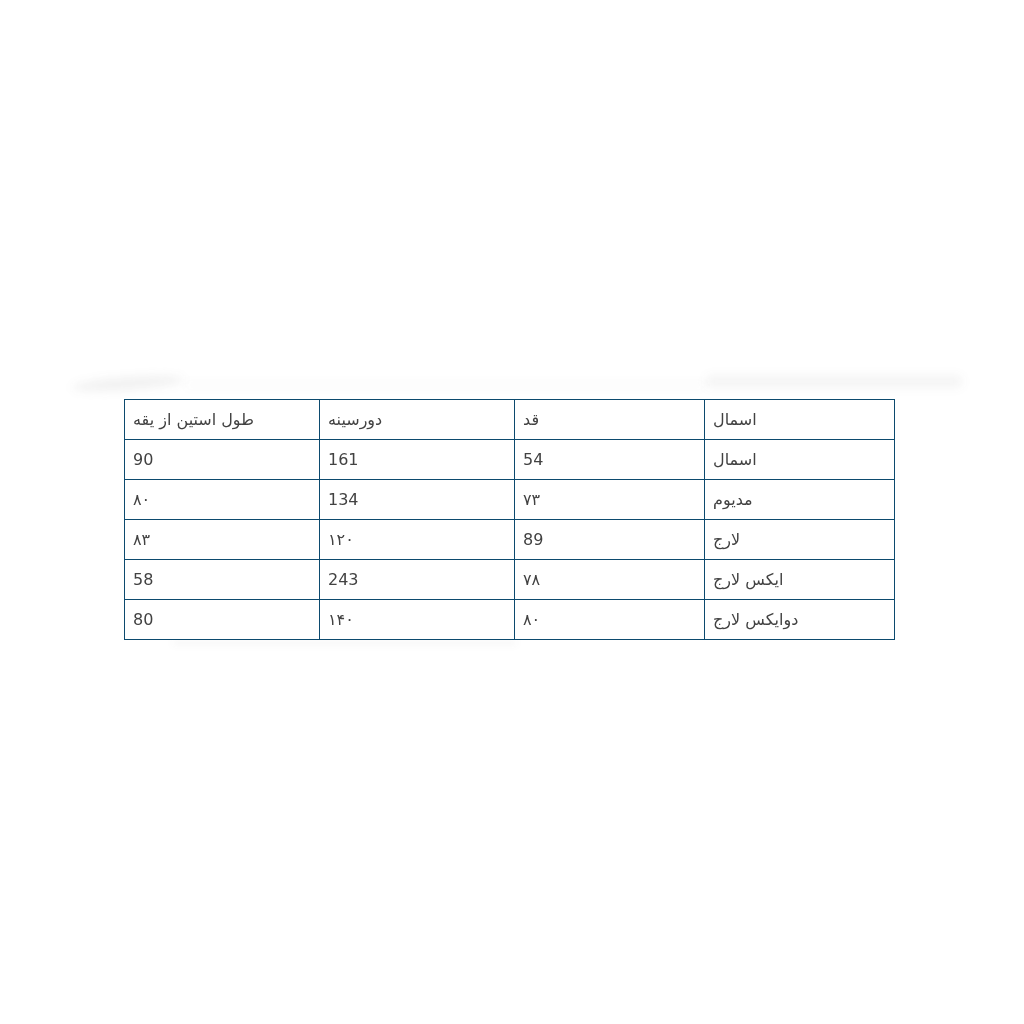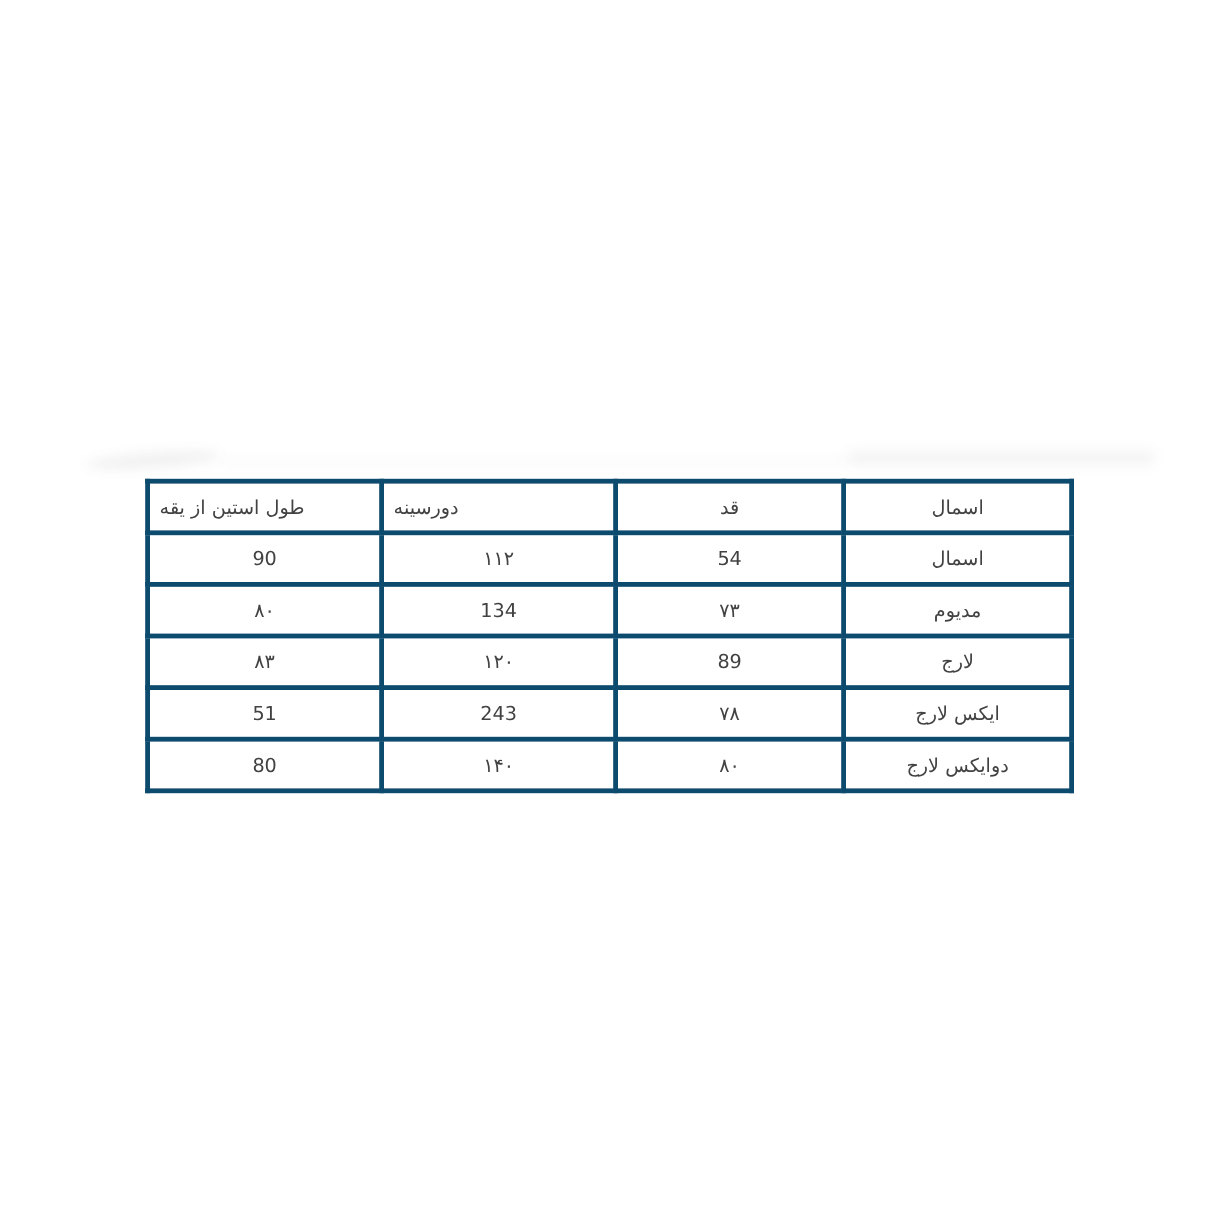--- a/index.html
+++ b/index.html
@@ -53,32 +53,32 @@
     direction: rtl;
   }
   table.size-chart {
     width: 770px;
     table-layout: fixed;
     border-collapse: collapse;
     background: #ffffff;
   }
   table.size-chart th,
   table.size-chart td {
-    border: 4px solid #0c4a6e;
+    border: 1px solid #0c4a6e;
     height: 39px;
     padding: 0 8px;
     font-size: 16px;
     font-weight: 400;
     color: #424242;
     vertical-align: middle;
     white-space: nowrap;
     overflow: hidden;
   }
   
-  th.align-start, td.align-start { text-align: center; }
+  th.align-start, td.align-start { text-align: left; }
   th.align-end { text-align: left; }
   col.c-size   { width: 190px; }
   col.c-height { width: 190px; }
   col.c-chest  { width: 195px; }
   col.c-sleeve { width: 195px; }
 </style>
 </head>
 <body>
 
 <div class="canvas">
@@ -101,40 +101,40 @@
           <th class="align-start">اسمال</th>
           <th class="align-start">قد</th>
           <th class="align-end">دورسینه</th>
           <th class="align-end">طول استین از یقه</th>
         </tr>
       </thead>
       <tbody>
         <tr>
           <td class="align-start">اسمال</td>
           <td class="align-start">54</td>
-          <td class="align-start">۱۱۲</td>
+          <td class="align-start">161</td>
           <td class="align-start">90</td>
         </tr>
         <tr>
           <td class="align-start">مدیوم</td>
           <td class="align-start">۷۳</td>
           <td class="align-start">134</td>
           <td class="align-start">۸۰</td>
         </tr>
         <tr>
           <td class="align-start">لارج</td>
           <td class="align-start">89</td>
           <td class="align-start">۱۲۰</td>
           <td class="align-start">۸۳</td>
         </tr>
         <tr>
           <td class="align-start">ایکس لارج</td>
           <td class="align-start">۷۸</td>
           <td class="align-start">243</td>
-          <td class="align-start">51</td>
+          <td class="align-start">58</td>
         </tr>
         <tr>
           <td class="align-start">دوایکس لارج</td>
           <td class="align-start">۸۰</td>
           <td class="align-start">۱۴۰</td>
           <td class="align-start">80</td>
         </tr>
       </tbody>
     </table>
   </div>

